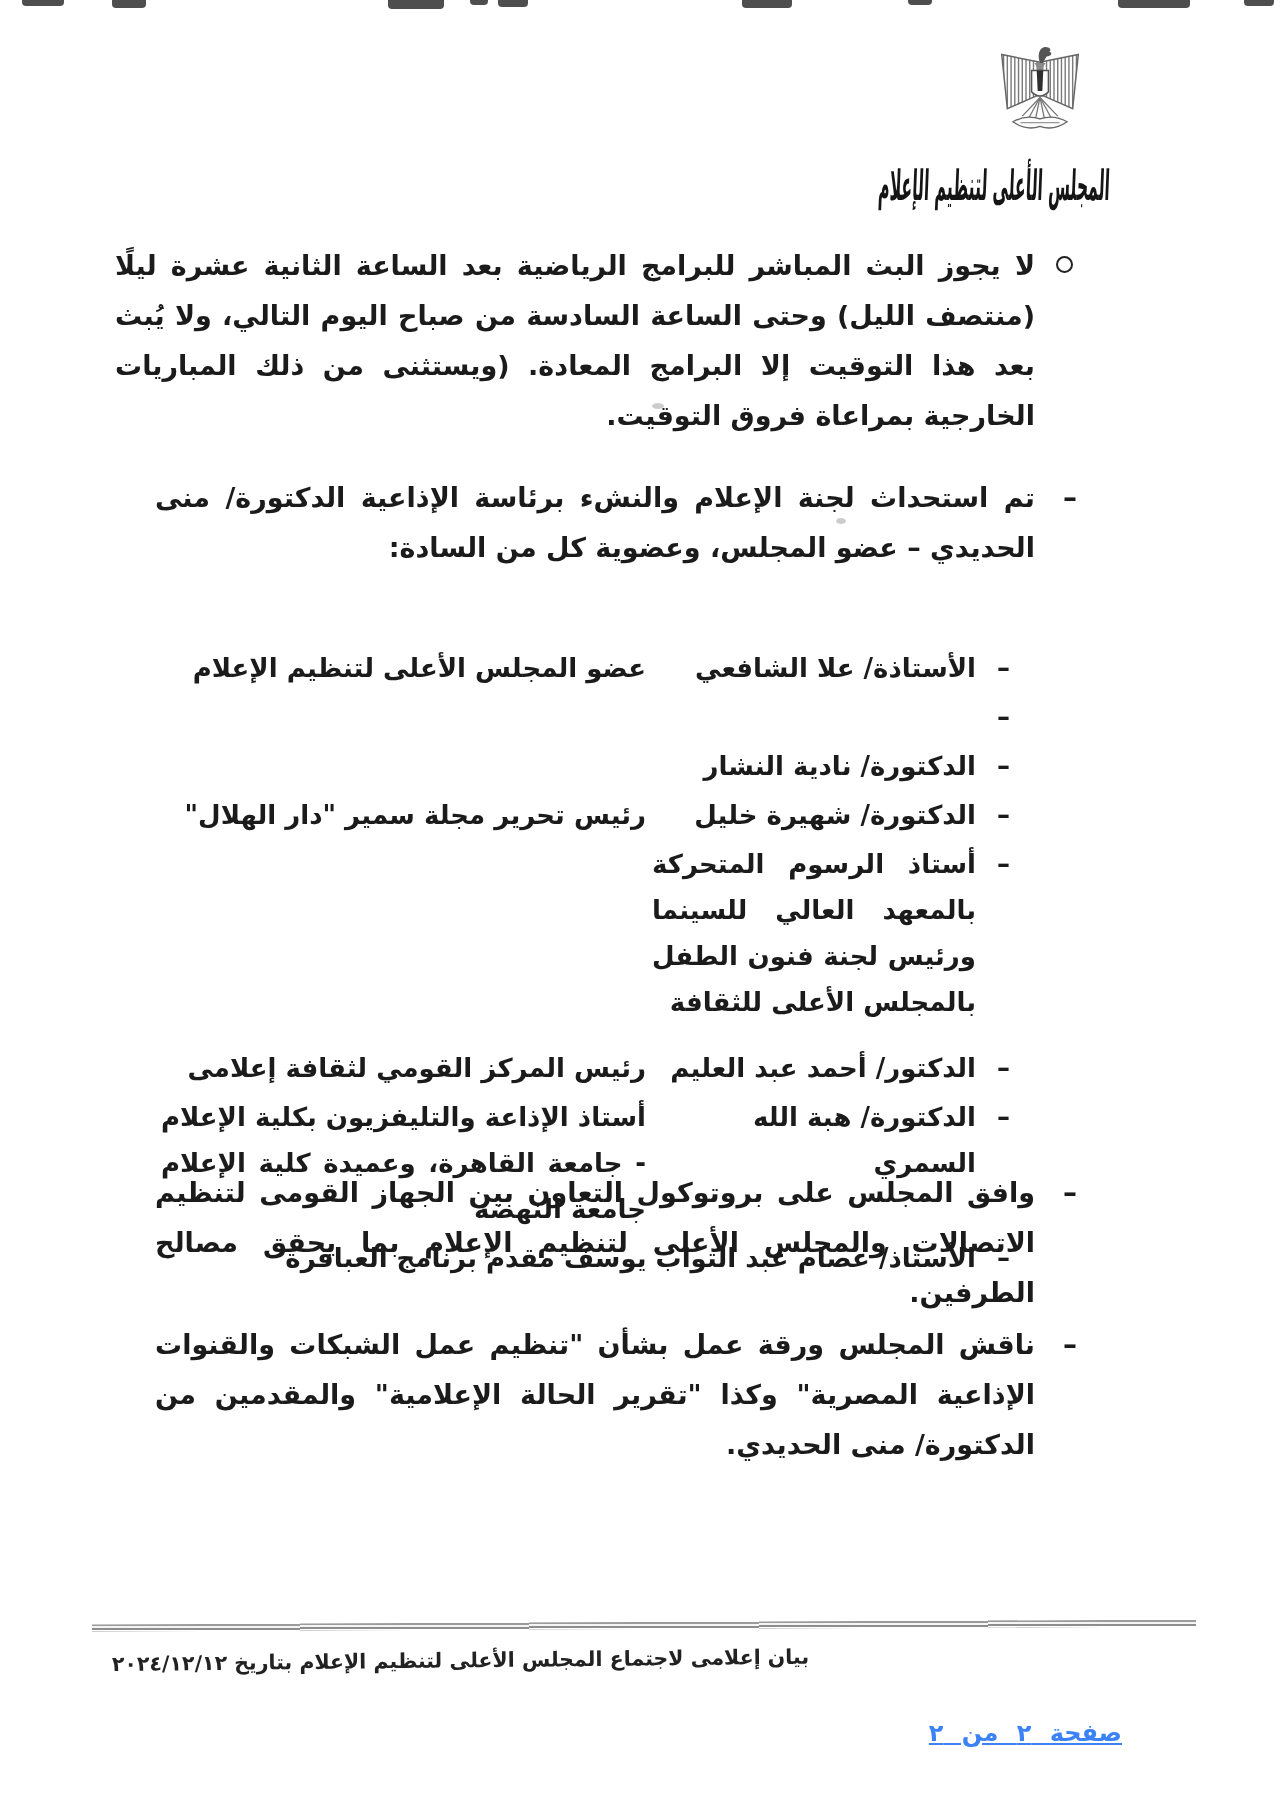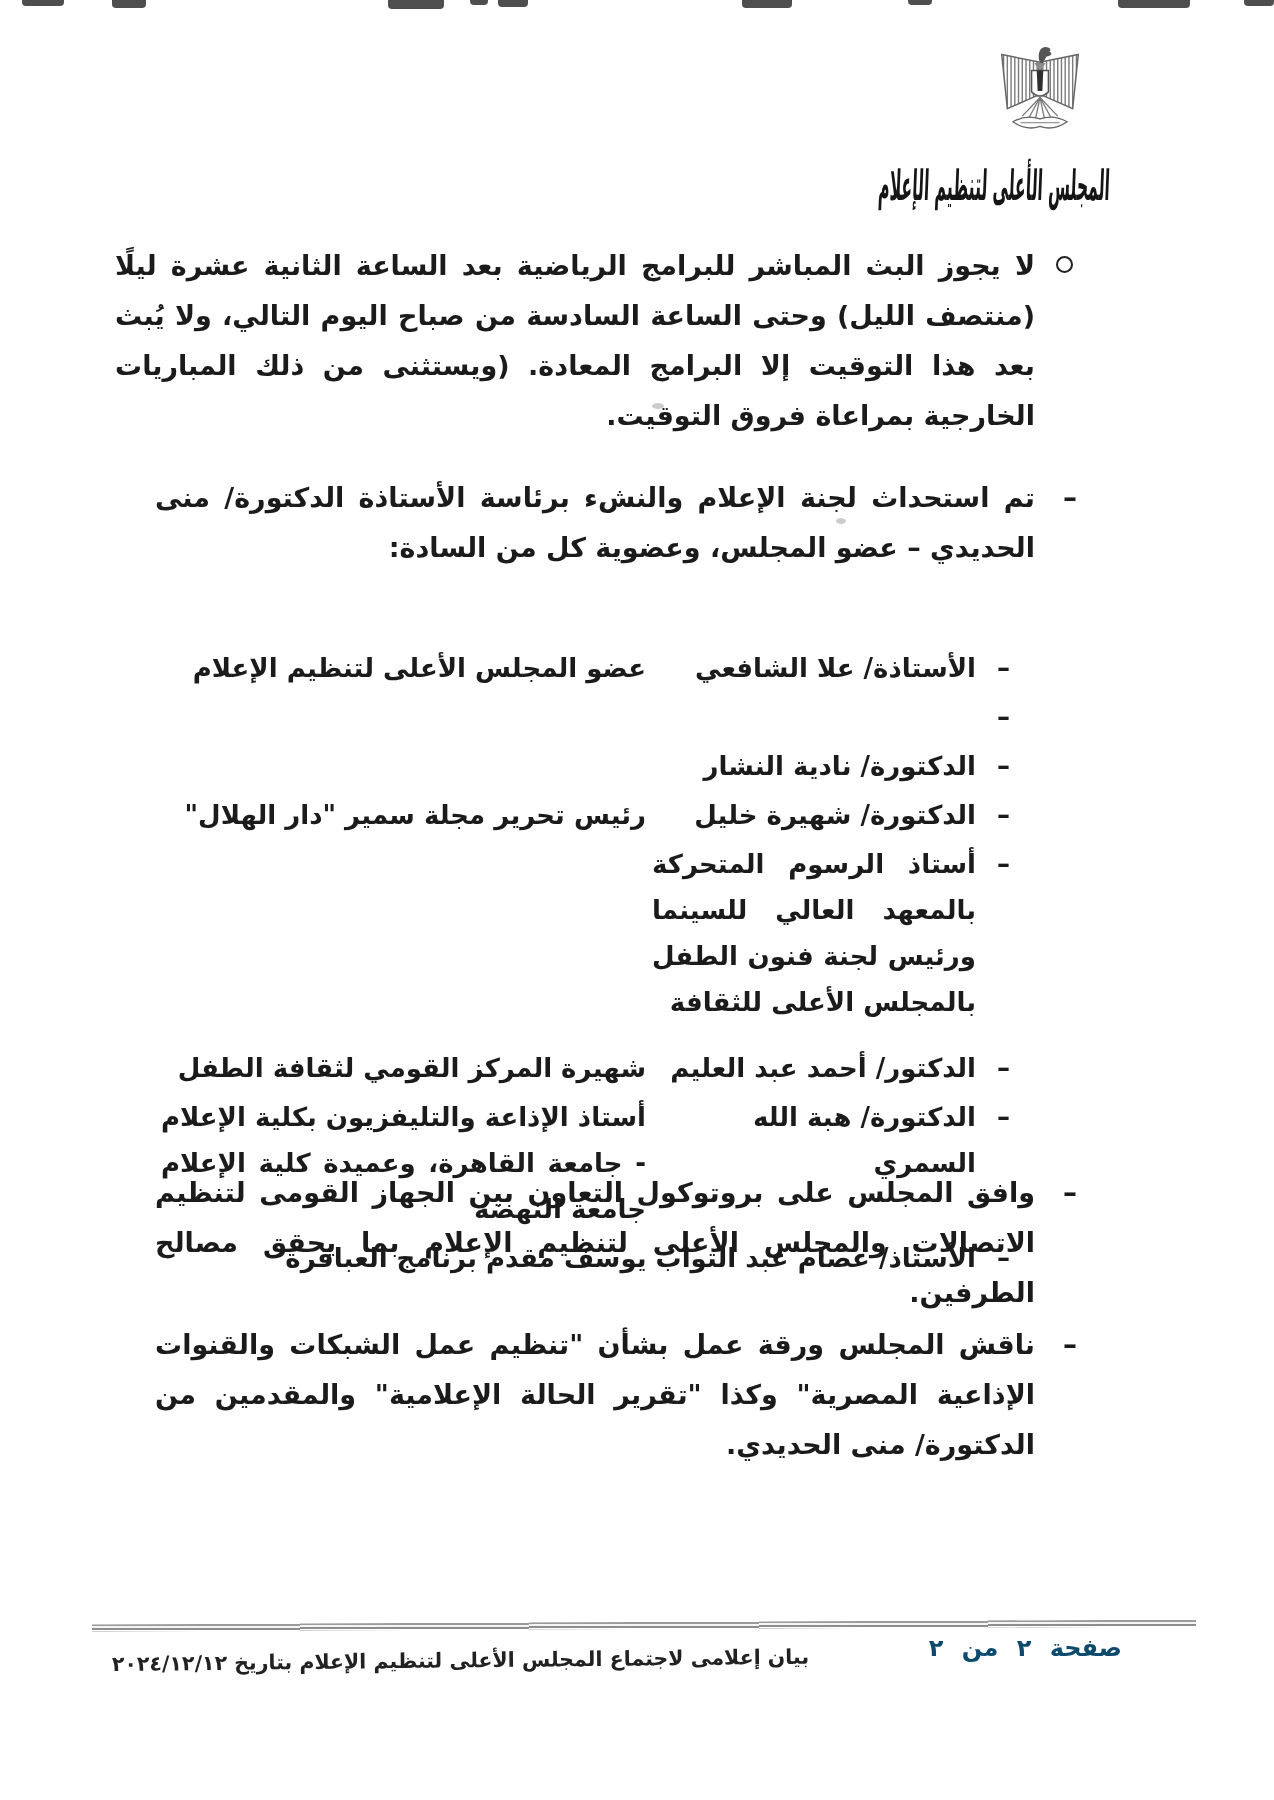--- a/index.html
+++ b/index.html
@@ -72,23 +72,23 @@
   .mname{padding-left:18px;}
   .mrole{text-align:justify;margin-left:6px;}
 
   
   .scanline{
     position:absolute;top:1622px;left:92px;width:1104px;height:7px;
     background:repeating-linear-gradient(to bottom,#9b9b9b 0 2px,#f5f5f5 2px 4px,#8d8d8d 4px 6px,#fff 6px 7px);
     transform:rotate(-0.25deg);
   }
   .pagenum{
-    position:absolute;top:1634px;right:152px;
-    direction:rtl;font-weight:bold;font-size:24px;color:#0c4a6e;
-    word-spacing:10px;white-space:nowrap;
+    position:absolute;top:1719px;right:152px;
+    direction:rtl;font-weight:bold;font-size:24px;color:#3b82f6;
+    word-spacing:10px;white-space:nowrap;text-decoration:underline;
   }
   .statement{
     position:absolute;top:1652px;left:112px;
     direction:rtl;font-weight:bold;font-size:20.5px;color:#222;
     white-space:nowrap;transform:rotate(-0.6deg);transform-origin:left center;
   }
 </style>
 </head>
 <body>
 
@@ -159,21 +159,21 @@
 
   <div class="calli">المجلس الأعلى لتنظيم الإعلام</div>
 
   <div class="para p1">
     <span class="circle-marker"></span>
     <span class="ptext">لا يجوز البث المباشر للبرامج الرياضية بعد الساعة الثانية عشرة ليلًا (منتصف الليل) وحتى الساعة السادسة من صباح اليوم التالي، ولا يُبث بعد هذا التوقيت إلا البرامج المعادة. (ويستثنى من ذلك المباريات الخارجية بمراعاة فروق التوقيت.</span>
   </div>
 
   <div class="para p2">
     <span class="dash-marker">–</span>
-    <span class="ptext">تم استحداث لجنة الإعلام والنشء برئاسة الأستاذة الدكتورة/ منى الحديدي – عضو المجلس، وعضوية كل من السادة:</span>
+    <span class="ptext">تم استحداث لجنة الإعلام والنشء برئاسة الإذاعية الدكتورة/ منى الحديدي – عضو المجلس، وعضوية كل من السادة:</span>
   </div>
 
   <div class="members">
     <div class="mrow">
       <span class="mdash">–</span>
       <span class="mname">الأستاذة/ علا الشافعي</span>
       <span class="mrole">عضو المجلس الأعلى لتنظيم الإعلام</span>
     </div>
     <div class="mrow">
       <span class="mdash">–</span>
@@ -187,21 +187,21 @@
       <span class="mname">الدكتورة/ شهيرة خليل</span>
       <span class="mrole">رئيس تحرير مجلة سمير "دار الهلال"</span>
     </div>
     <div class="mrow">
       <span class="mdash">–</span>
       <span class="mrole">أستاذ الرسوم المتحركة بالمعهد العالي للسينما ورئيس لجنة فنون الطفل بالمجلس الأعلى للثقافة</span>
     </div>
     <div class="mrow gap-before">
       <span class="mdash">–</span>
       <span class="mname">الدكتور/ أحمد عبد العليم</span>
-      <span class="mrole">شهيرة المركز القومي لثقافة الطفل</span>
+      <span class="mrole">رئيس المركز القومي لثقافة إعلامى</span>
     </div>
     <div class="mrow">
       <span class="mdash">–</span>
       <span class="mname">الدكتورة/ هبة الله السمري</span>
       <span class="mrole">أستاذ الإذاعة والتليفزيون بكلية الإعلام - جامعة القاهرة، وعميدة كلية الإعلام جامعة النهضة</span>
     </div>
     <div class="mrow wide">
       <span class="mdash">–</span>
       <span class="mname">الأستاذ/ عصام عبد التواب يوسف مقدم برنامج العباقرة</span>
     </div>

